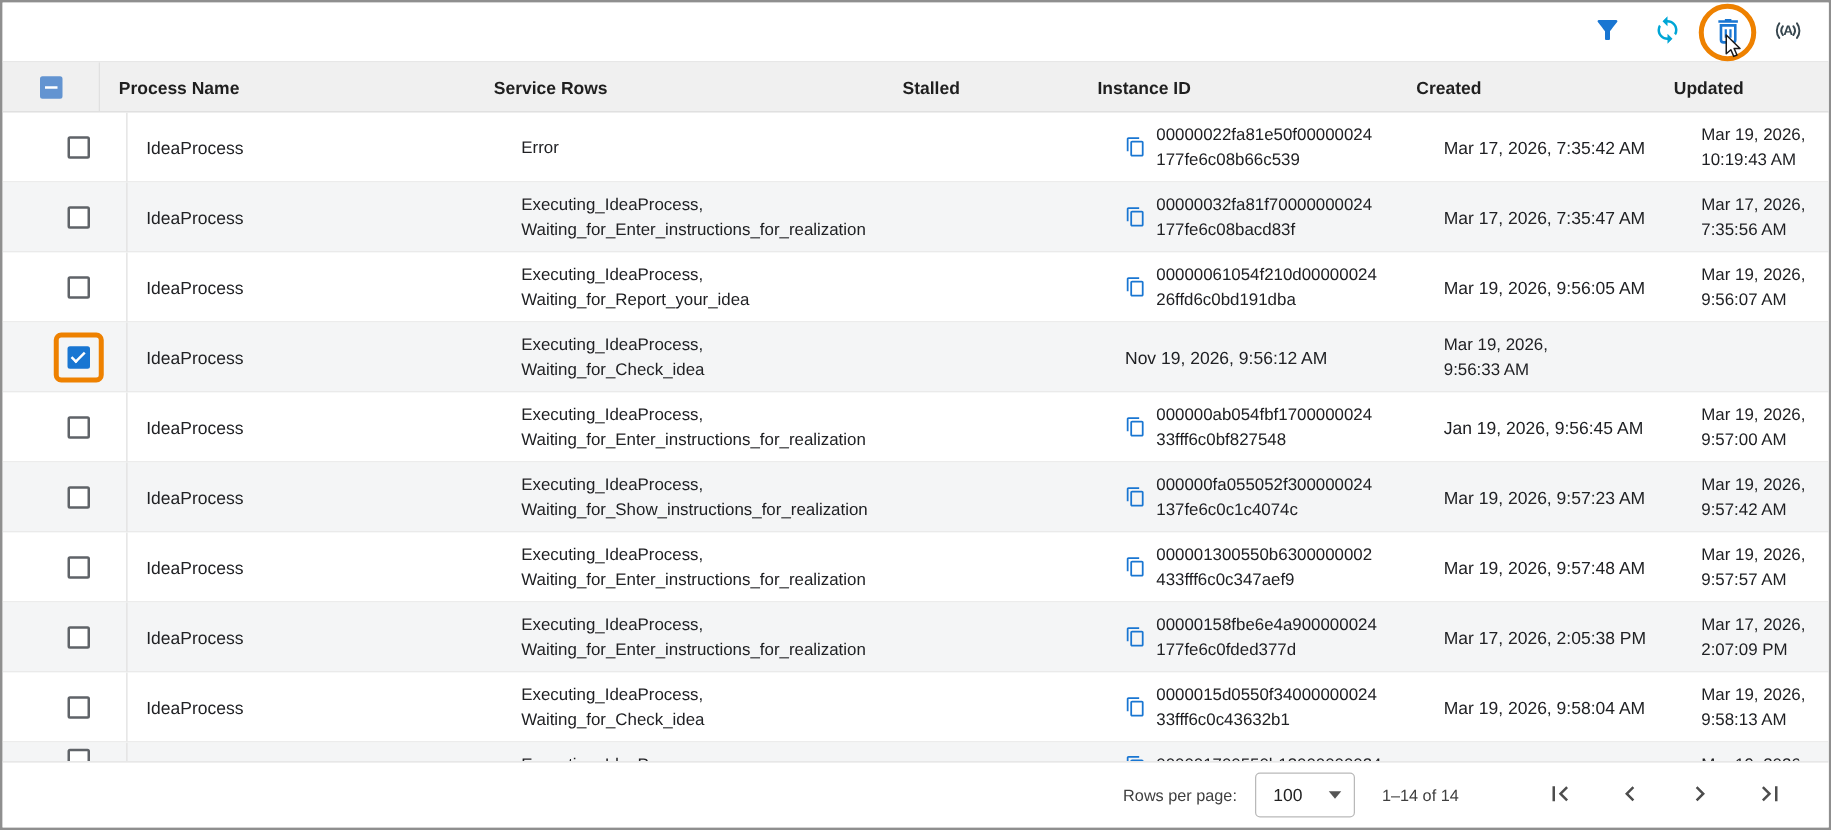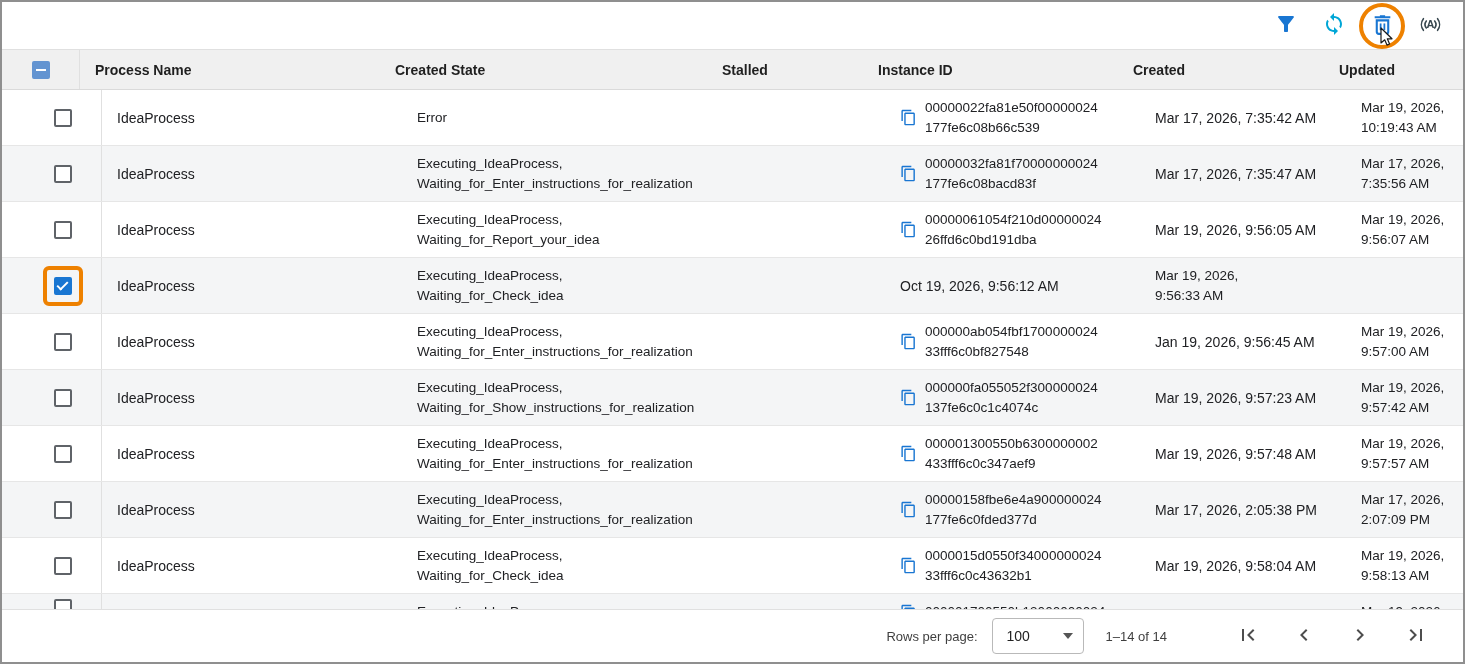--- a/index.html
+++ b/index.html
@@ -100,21 +100,21 @@
   .footer {
     flex: 0 0 53px;
     display: flex; align-items: center; justify-content: flex-end;
     border-top: 1px solid #e0e0e0;
     background: #fff;
     padding-right: 34px;
     font-size: 13px; color: #3f3f3f;
   }
   .rpp-label { margin-right: 14px; text-align: center; }
   .rpp-select {
-    width: 92px; height: 36px;
+    width: 80px; height: 36px;
     border: 1px solid #b9b9b9; border-radius: 4px;
     display: flex; align-items: center; justify-content: space-between;
     padding: 0 10px 0 14px;
     font-size: 14px; color: #222;
     cursor: pointer; margin-right: 22px;
     background: #fff;
   }
   .caret {
     width: 0; height: 0;
     border-left: 5px solid transparent;
@@ -180,21 +180,21 @@
         </svg>
       </span>
     </button>
   </header>
 
   <div class="thead">
     <div class="cell-check">
       <span class="checkbox indeterminate"></span>
     </div>
     <div class="cell">Process Name</div>
-    <div class="cell">Created State</div>
+    <div class="cell">Service Rows</div>
     <div class="cell">Stalled</div>
     <div class="cell">Instance ID</div>
     <div class="cell">Created</div>
     <div class="cell">Updated</div>
   </div>
 
   <div class="tbody">
       <div class="trow">
         <div class="cell-check">
           <span class="checkbox"></span>
@@ -280,21 +280,21 @@
           <span class="annotation-box">
             <span class="checkbox checked"></span>
           </span>
         </div>
         <div class="cell">IdeaProcess</div>
         <div class="cell state-cell">
           <div>Executing_IdeaProcess,</div>
           <div>Waiting_for_Check_idea</div>
         </div>
         <div class="cell"></div>
-        <div class="cell">Oct 19, 2026, 9:56:12 AM</div>
+        <div class="cell">Nov 19, 2026, 9:56:12 AM</div>
         <div class="cell updated-cell">
           <div>Mar 19, 2026,</div>
           <div>9:56:33 AM</div>
         </div>
       </div>
       <div class="trow">
         <div class="cell-check">
           <span class="checkbox"></span>
         </div>
         <div class="cell">IdeaProcess</div>

